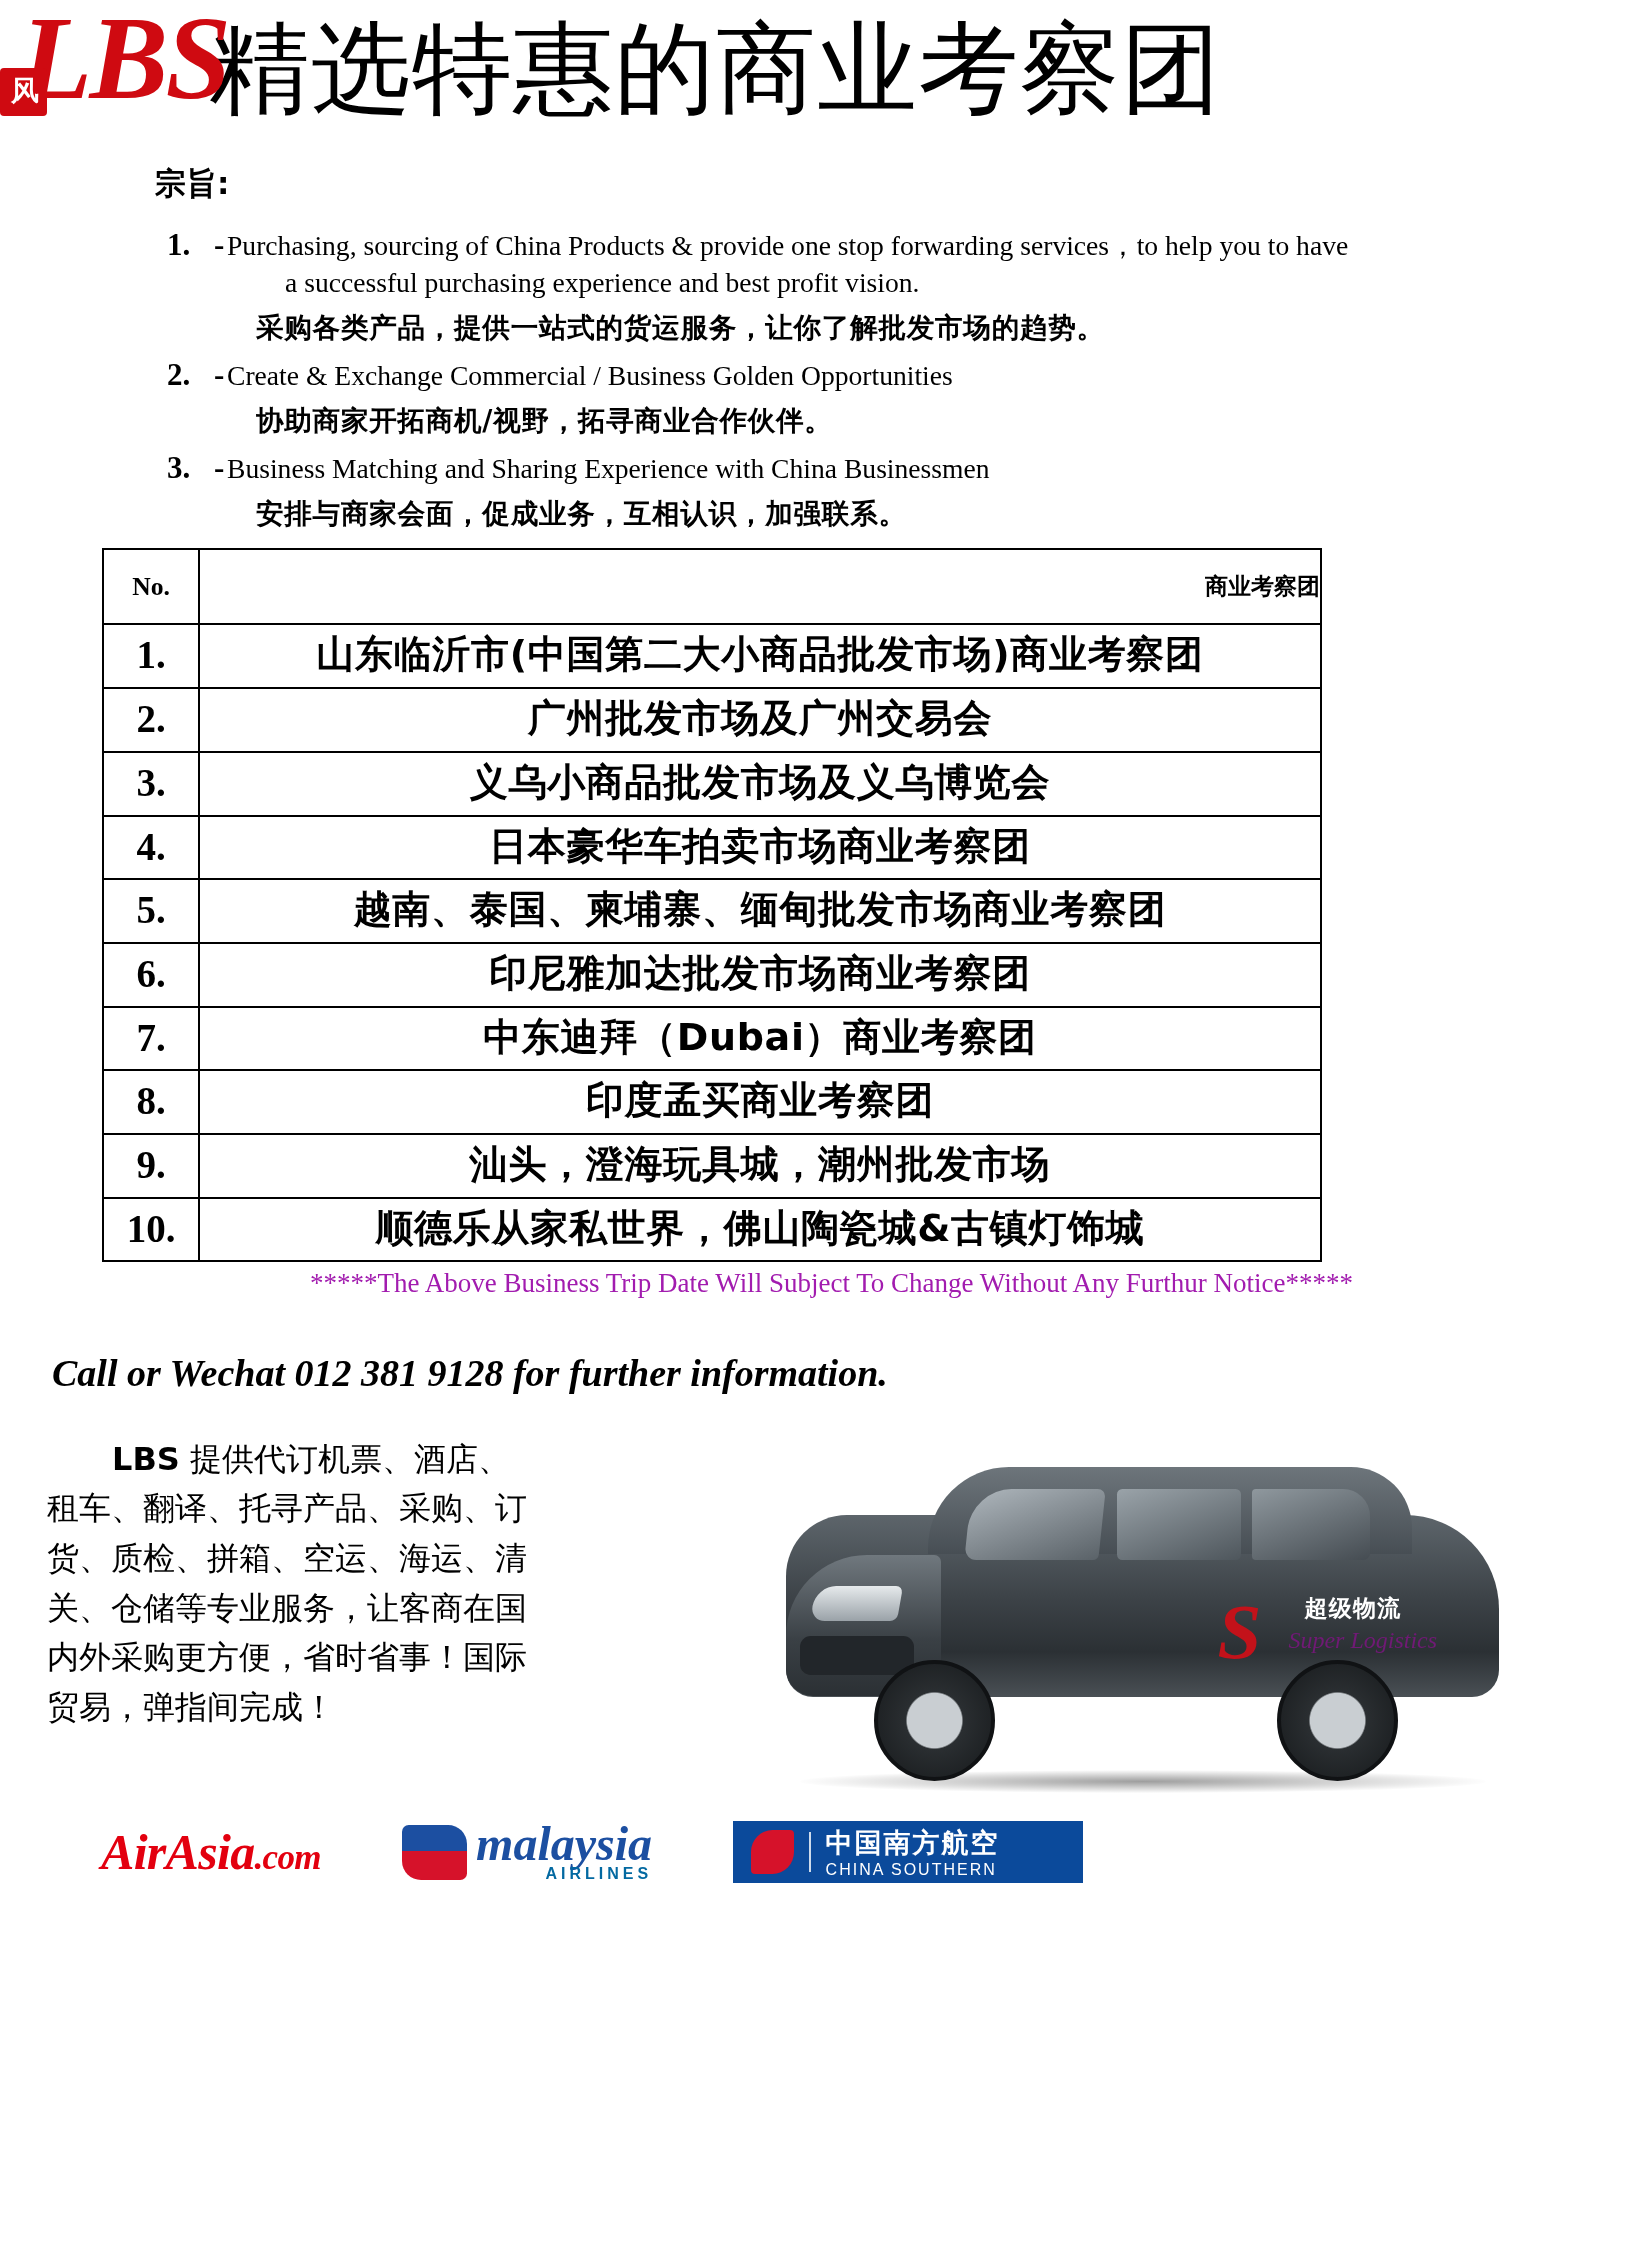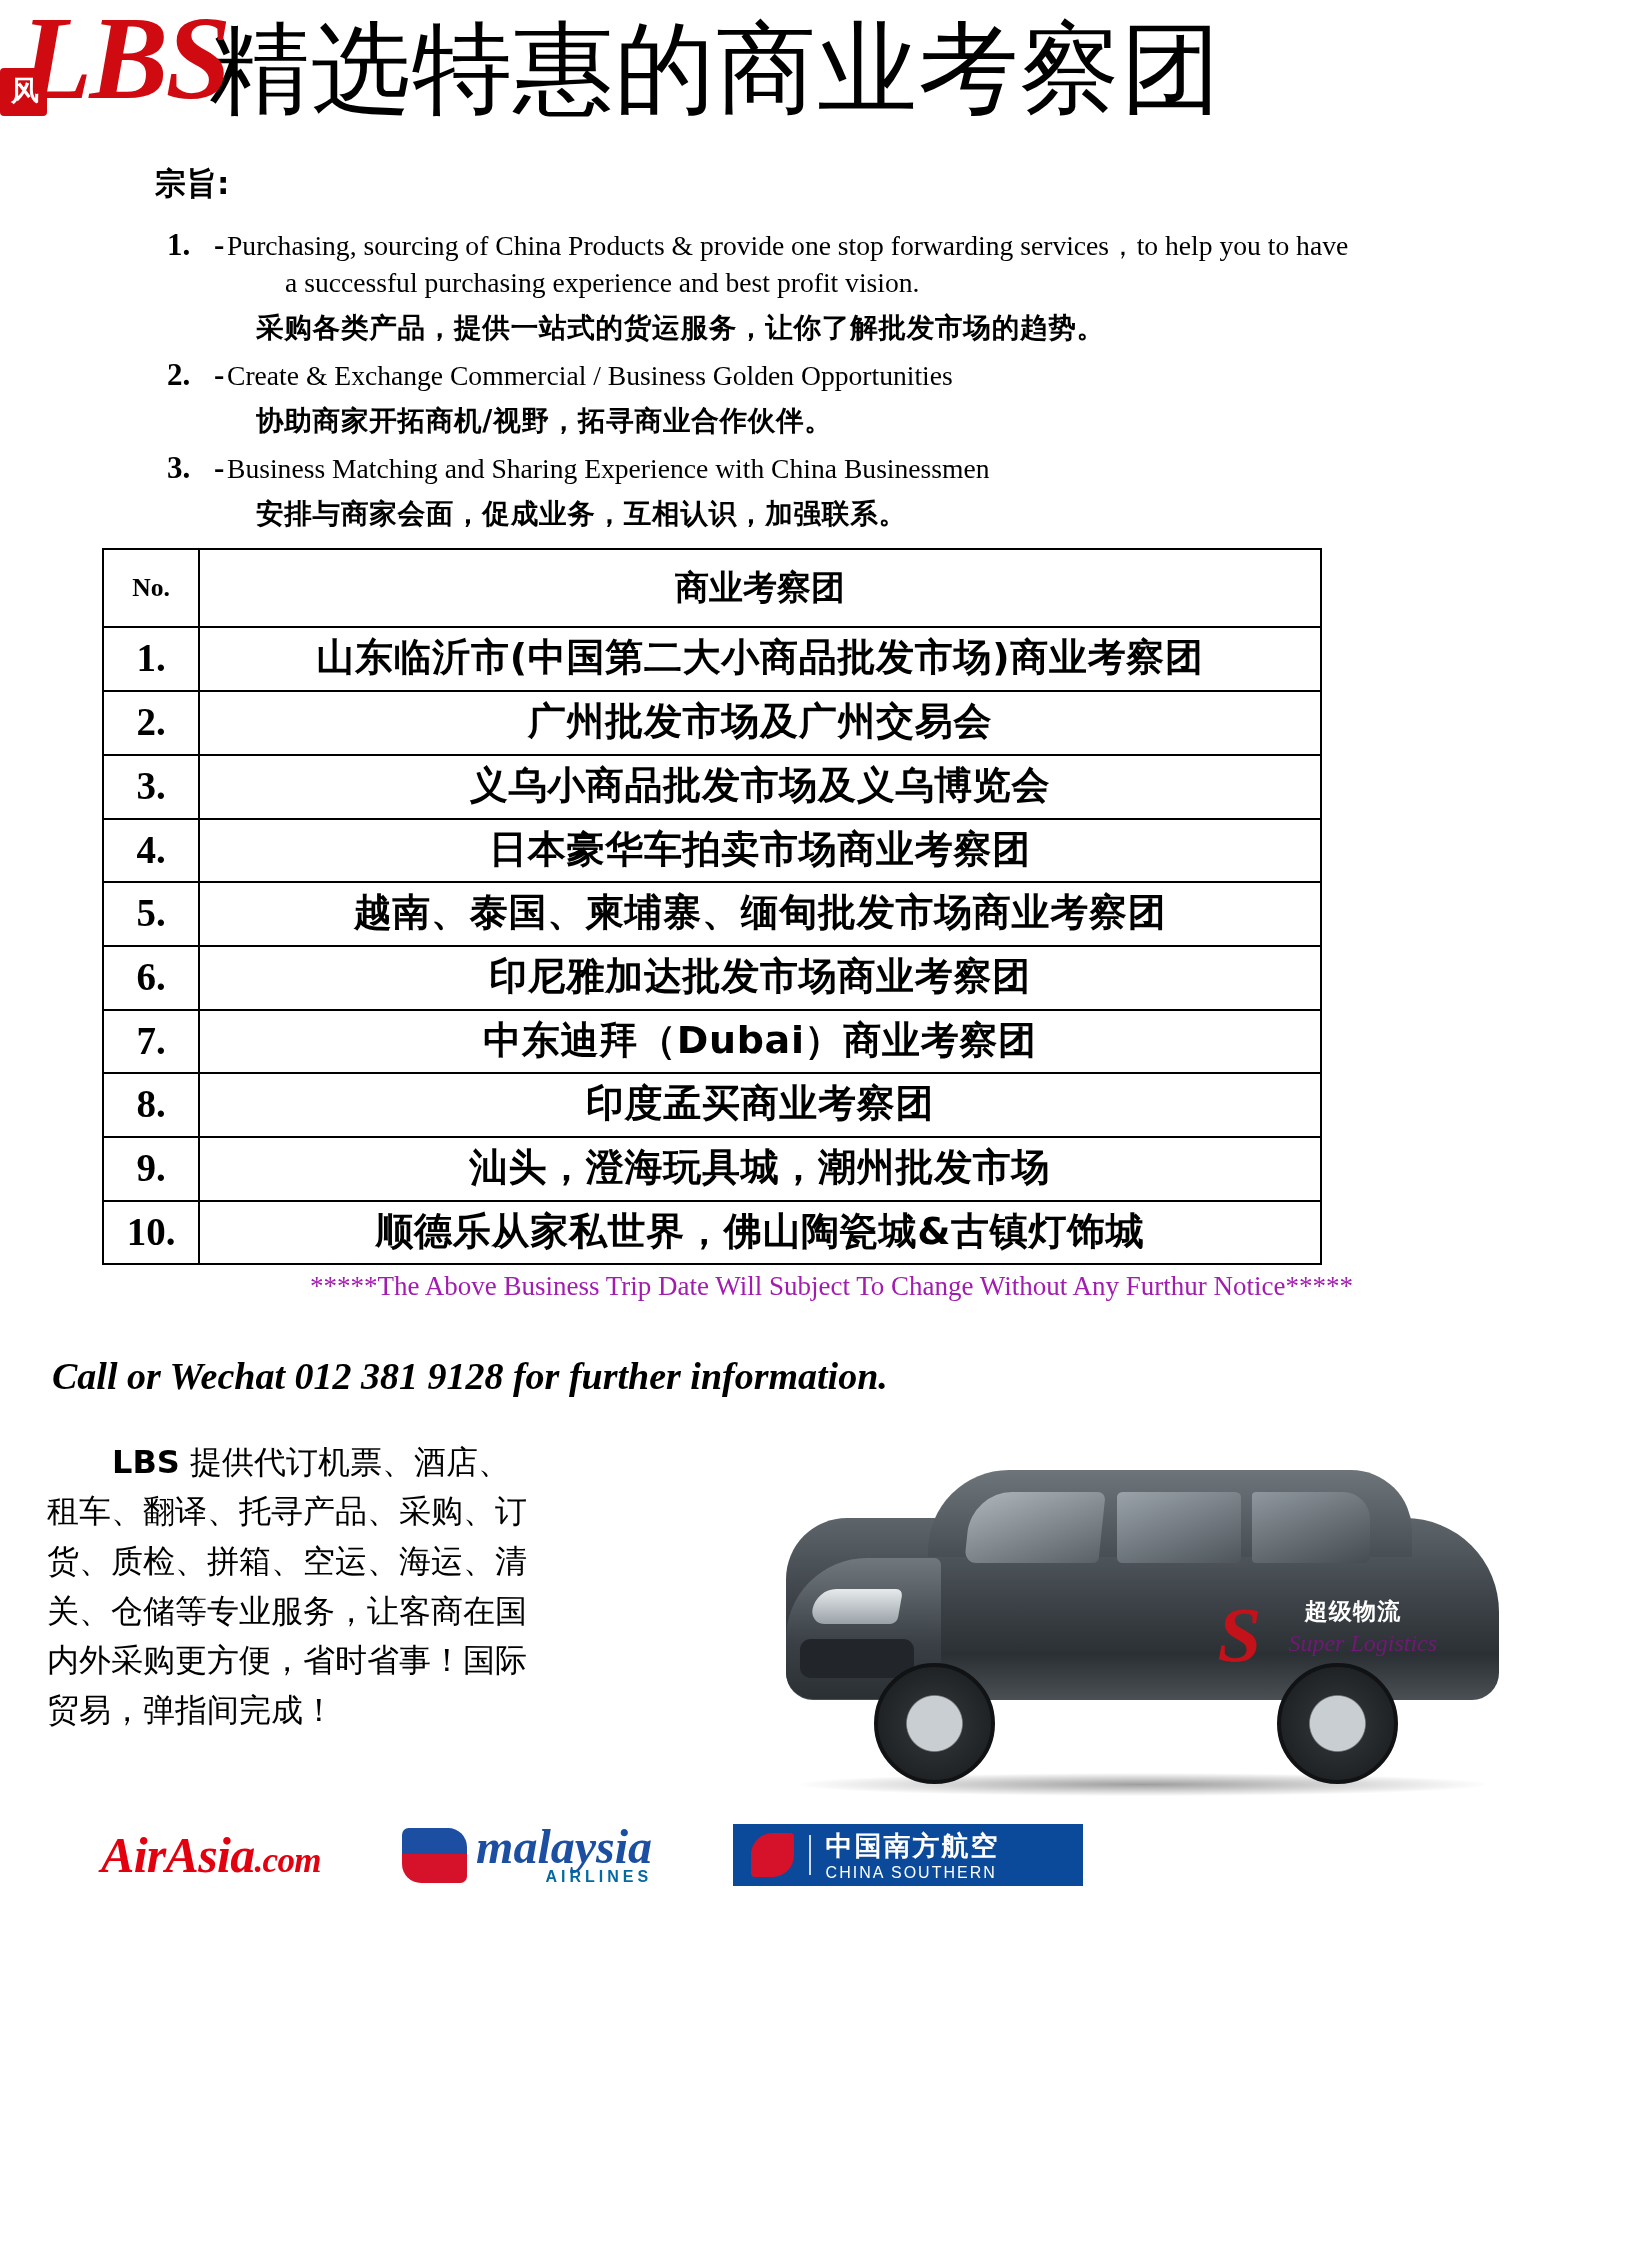--- a/index.html
+++ b/index.html
@@ -130,24 +130,24 @@
     font-weight: bold;
   }
   .head-row .c-no {
     font-family: "DejaVu Sans", sans-serif;
     font-size: 25.6px;
     font-weight: bold;
     padding: 5.4px 0;
   }
   .head-row .c-name {
     font-family: "DejaVu Sans", sans-serif;
-    font-size: 34px;
-    font-weight: bold;
-    text-align: center;
-    padding: 15px 0;
+    font-size: 23px;
+    font-weight: bold;
+    text-align: right;
+    padding: 21px 0;
   }
   .body-row .c-no {
     font-size: 39px;
     padding: 4px 0 6.7px 0;
   }
   .body-row .c-name {
     font-family: "DejaVu Sans", sans-serif;
     font-size: 38px;
     font-weight: bold;
     text-align: center;

